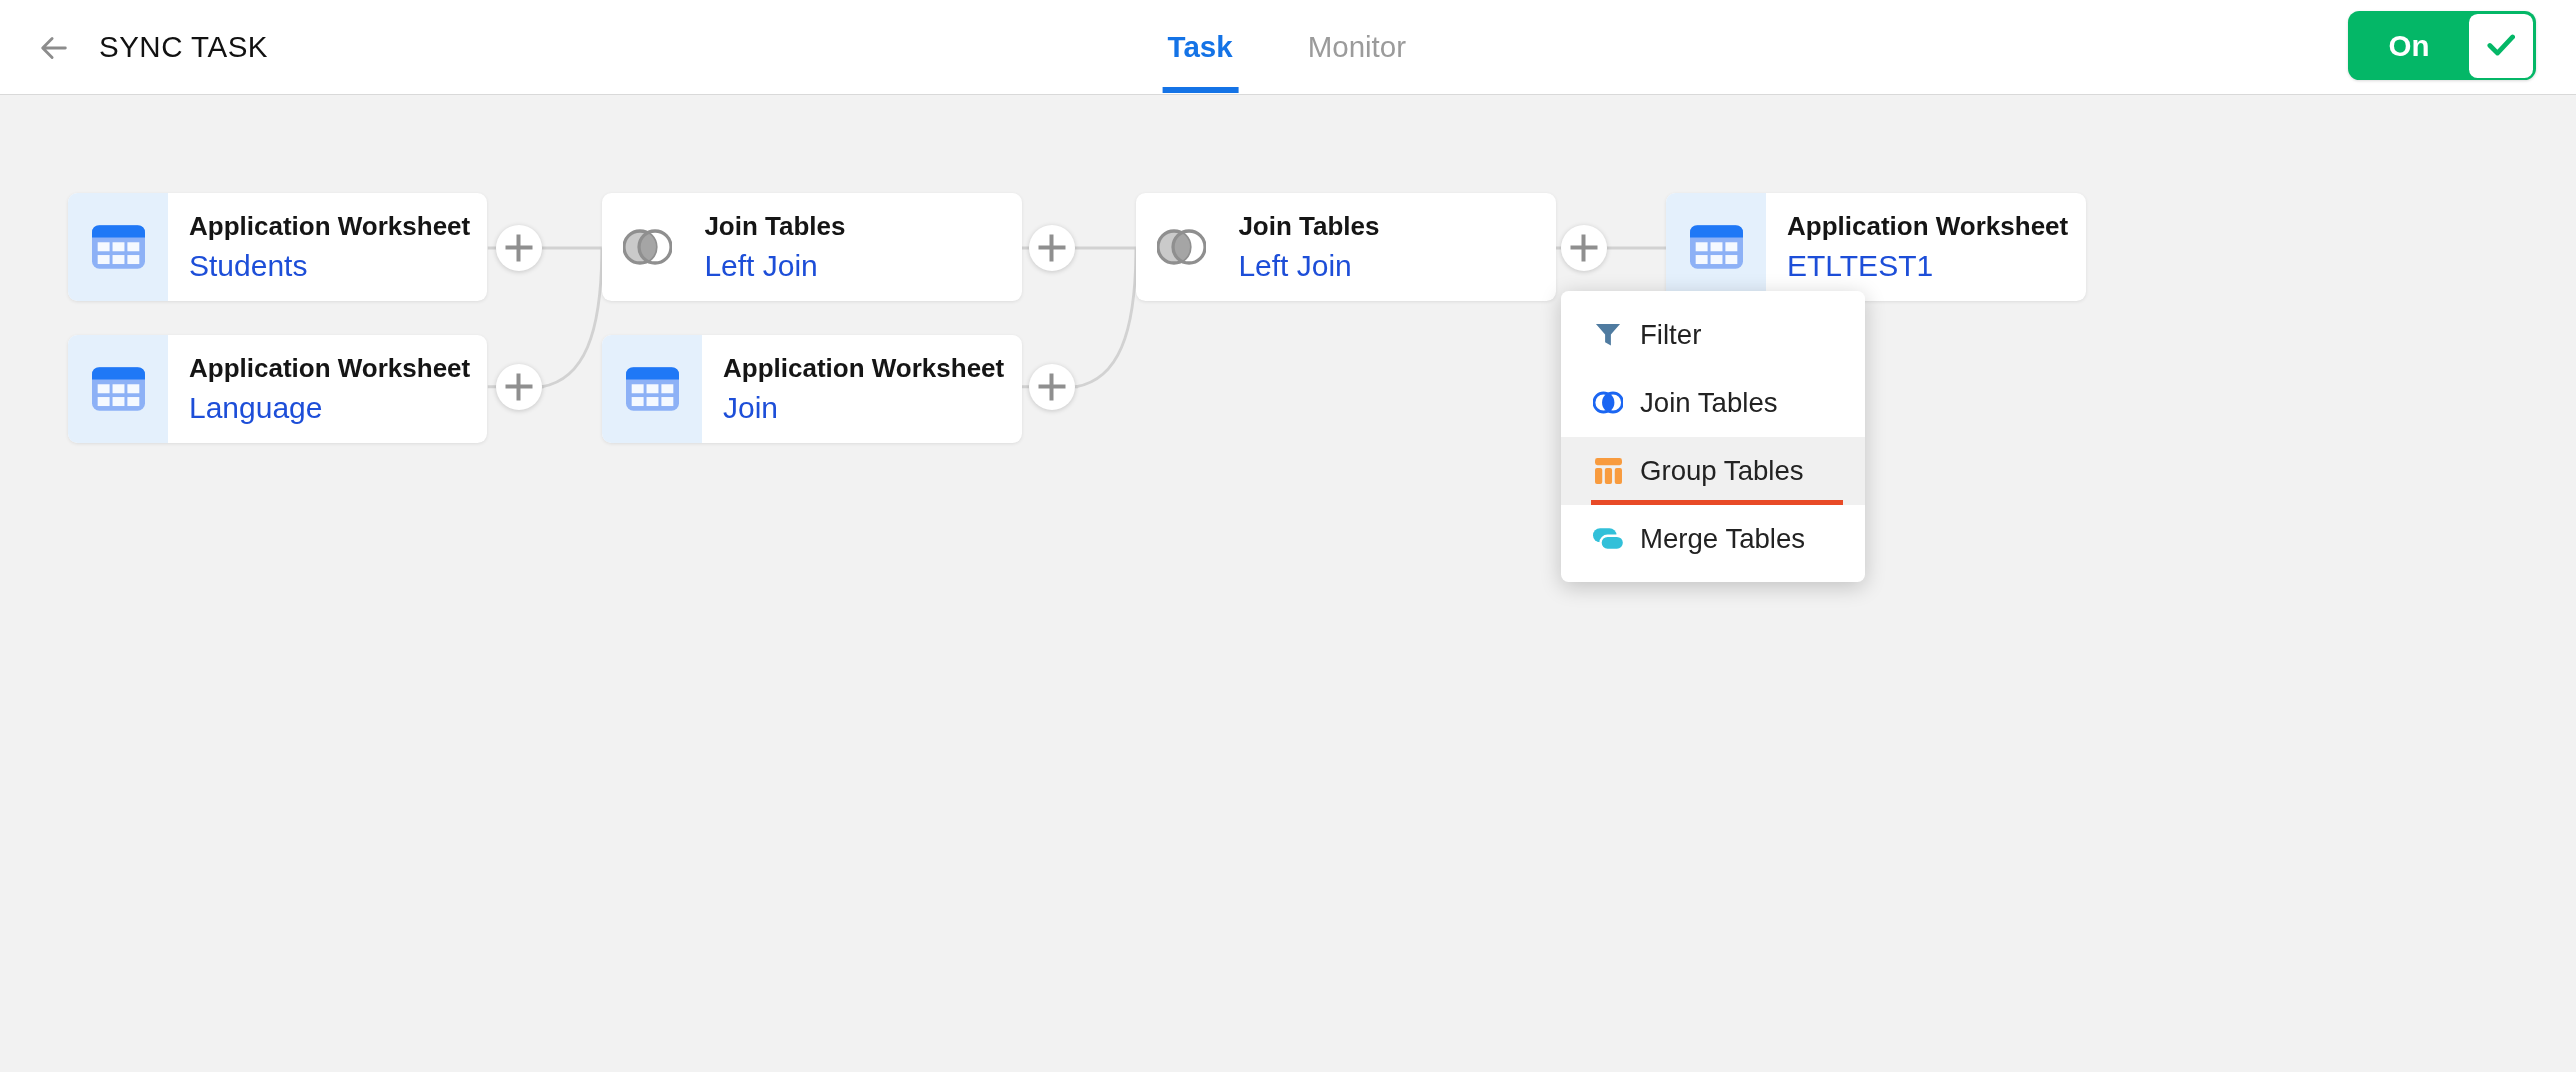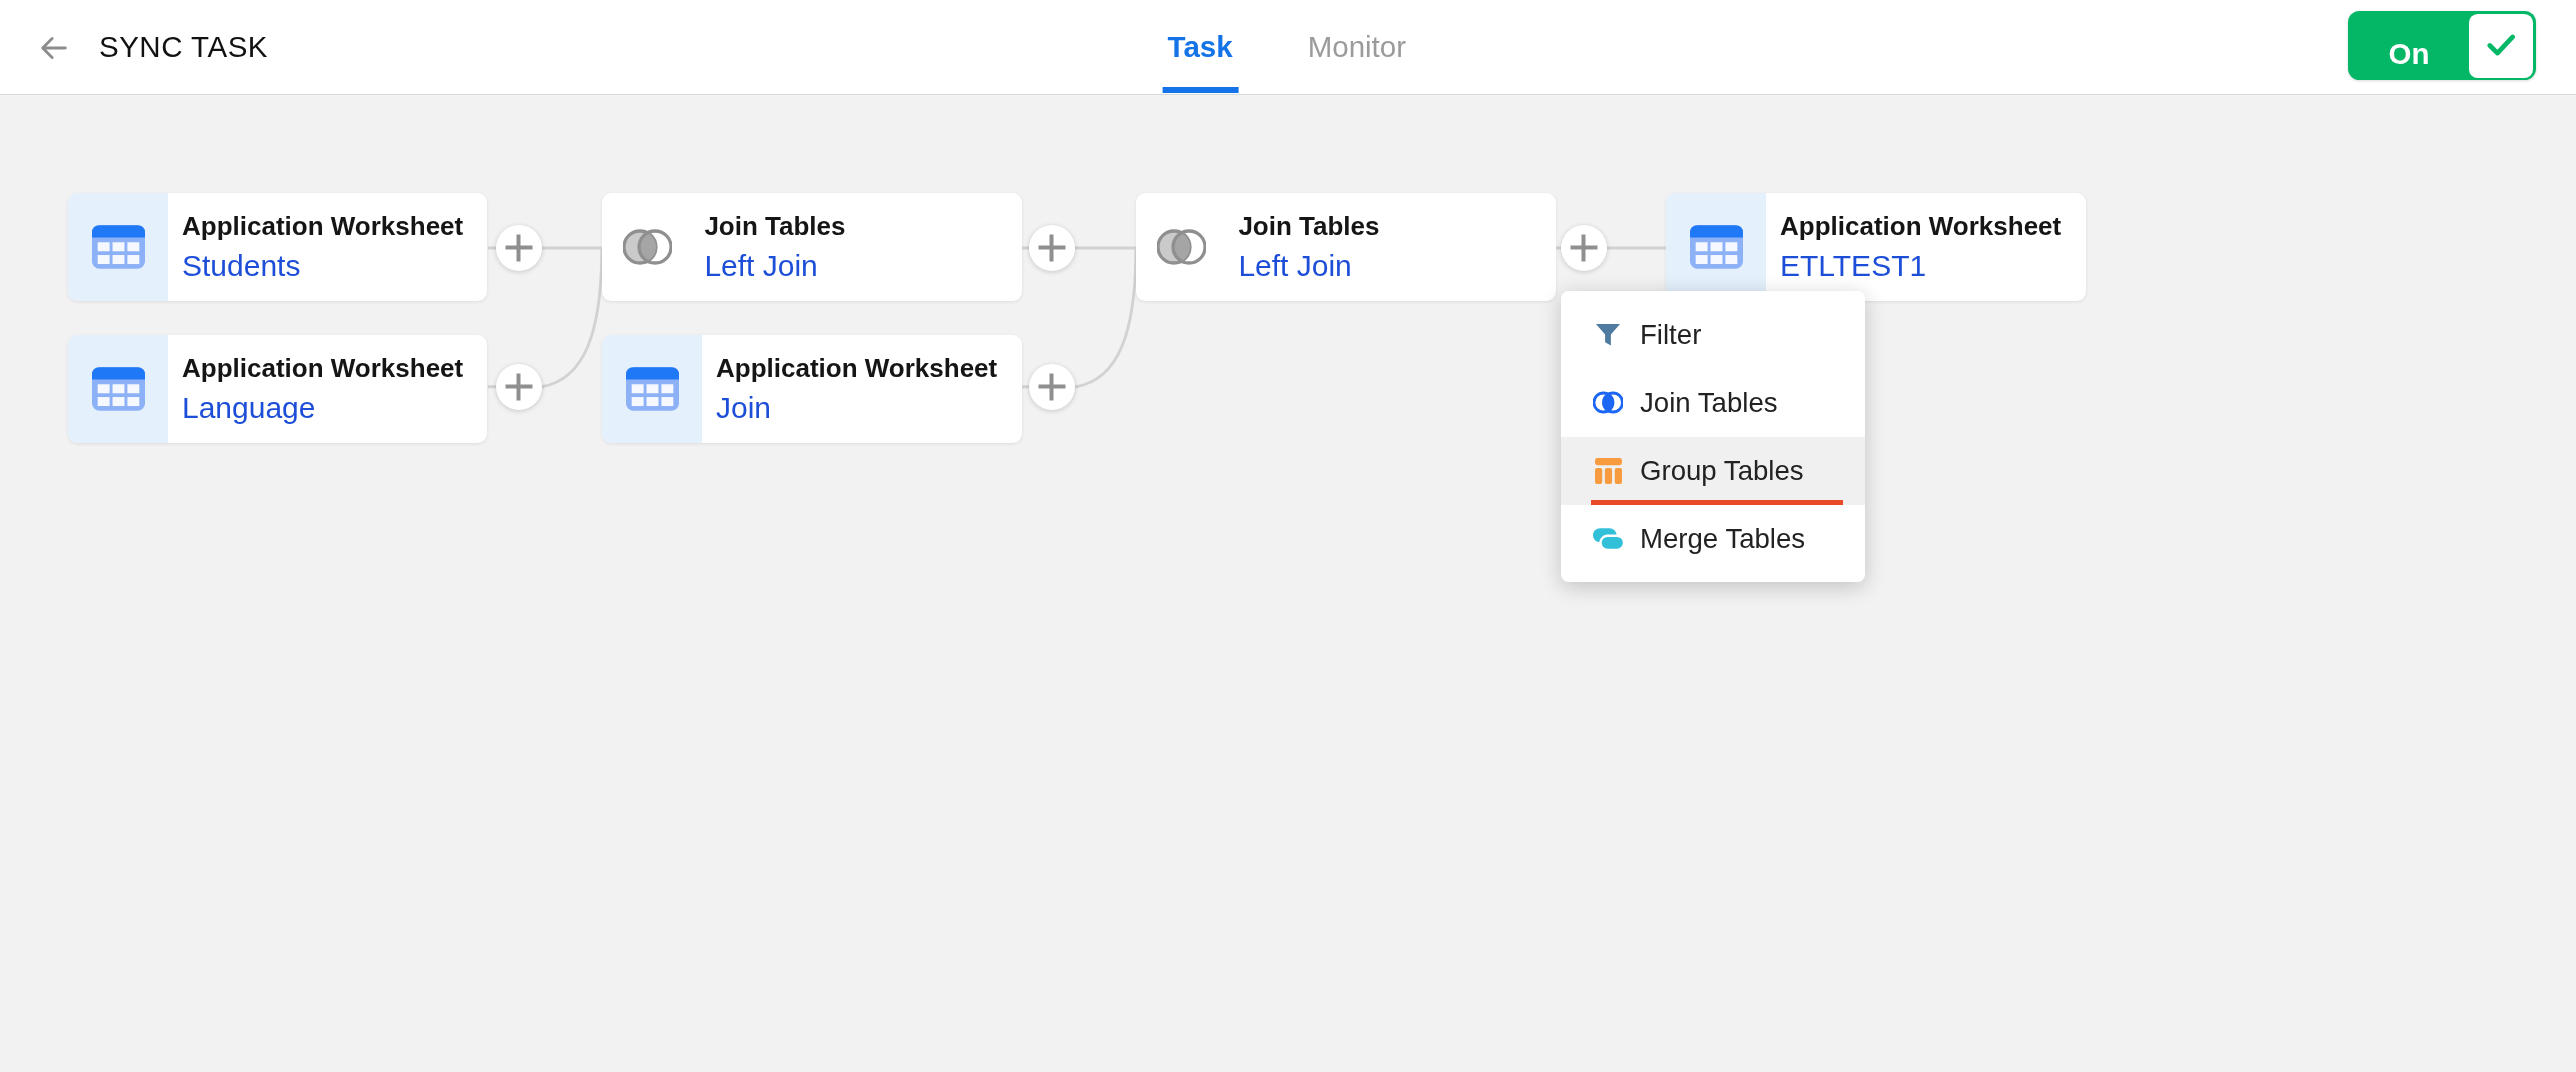--- a/index.html
+++ b/index.html
@@ -17,40 +17,40 @@
   .tabs { position:absolute; left:50%; transform:translateX(-50.5%); top:0;
     height:93px; display:flex; gap:75px; }
   .tab { position:relative; height:93px; display:flex; align-items:center;
     font-size:29.5px; color:#9b9b9b; cursor:pointer; }
   .tab.active { color:#1473e6; font-weight:bold; }
   .tab.active::after { content:""; position:absolute; bottom:0; left:50%;
     transform:translateX(-50%); width:76px; height:5.7px; background:#1473e6; }
   .toggle { position:absolute; right:40px; top:11.4px; width:188px; height:69px;
     background:#04b767; border-radius:11.4px; cursor:pointer;
     box-shadow:0 1px 2.9px rgba(0,0,0,0.15); }
-  .toggle-label { position:absolute; left:0; top:8px; width:122px; height:69px;
+  .toggle-label { position:absolute; left:0; top:0; width:122px; height:69px;
     display:flex; align-items:center; justify-content:center;
     color:#ffffff; font-size:29.5px; font-weight:bold; }
   .toggle-thumb { position:absolute; right:2.9px; top:2.9px; bottom:2.9px; width:64px;
     background:#ffffff; border-radius:8.6px; display:flex; align-items:center;
     justify-content:center; cursor:pointer; }
 
   
   .canvas { position:absolute; top:95px; left:0; width:2576px; height:977px; }
   .wires { position:absolute; top:0; left:0; z-index:0; }
 
   .node { position:absolute; height:108px; background:#ffffff; border-radius:9.5px;
     box-shadow:0 1px 3.8px rgba(0,0,0,0.09); display:flex; align-items:center;
     z-index:2; cursor:pointer; }
   .node-icon-panel { width:100px; height:108px; background:#e4f0fc;
     border-radius:9.5px 0 0 9.5px; display:flex; align-items:center;
     justify-content:center; flex:0 0 auto; }
   .node-icon-plain { width:91px; height:108px; display:flex; align-items:center;
     justify-content:center; flex:0 0 auto; }
-  .node-text { padding-left:14px; }
+  .node-text { padding-left:21px; }
   .node-title { font-size:26px; font-weight:bold; color:#151515; margin-bottom:7.6px; }
   .node-sub { font-size:30px; color:#1d4ed8; }
 
   .plus-btn { position:absolute; width:46px; height:46px; border-radius:50%;
     background:#ffffff; box-shadow:0 1px 4.8px rgba(0,0,0,0.18); z-index:3;
     cursor:pointer; }
   .plus-glyph { position:absolute; left:50%; top:50%; width:27px; height:27px;
     transform:translate(-50%,-50%); }
   .plus-glyph::before { content:""; position:absolute; left:0; top:11.4px;
     width:27px; height:3.8px; background:#8f8f8f; }

